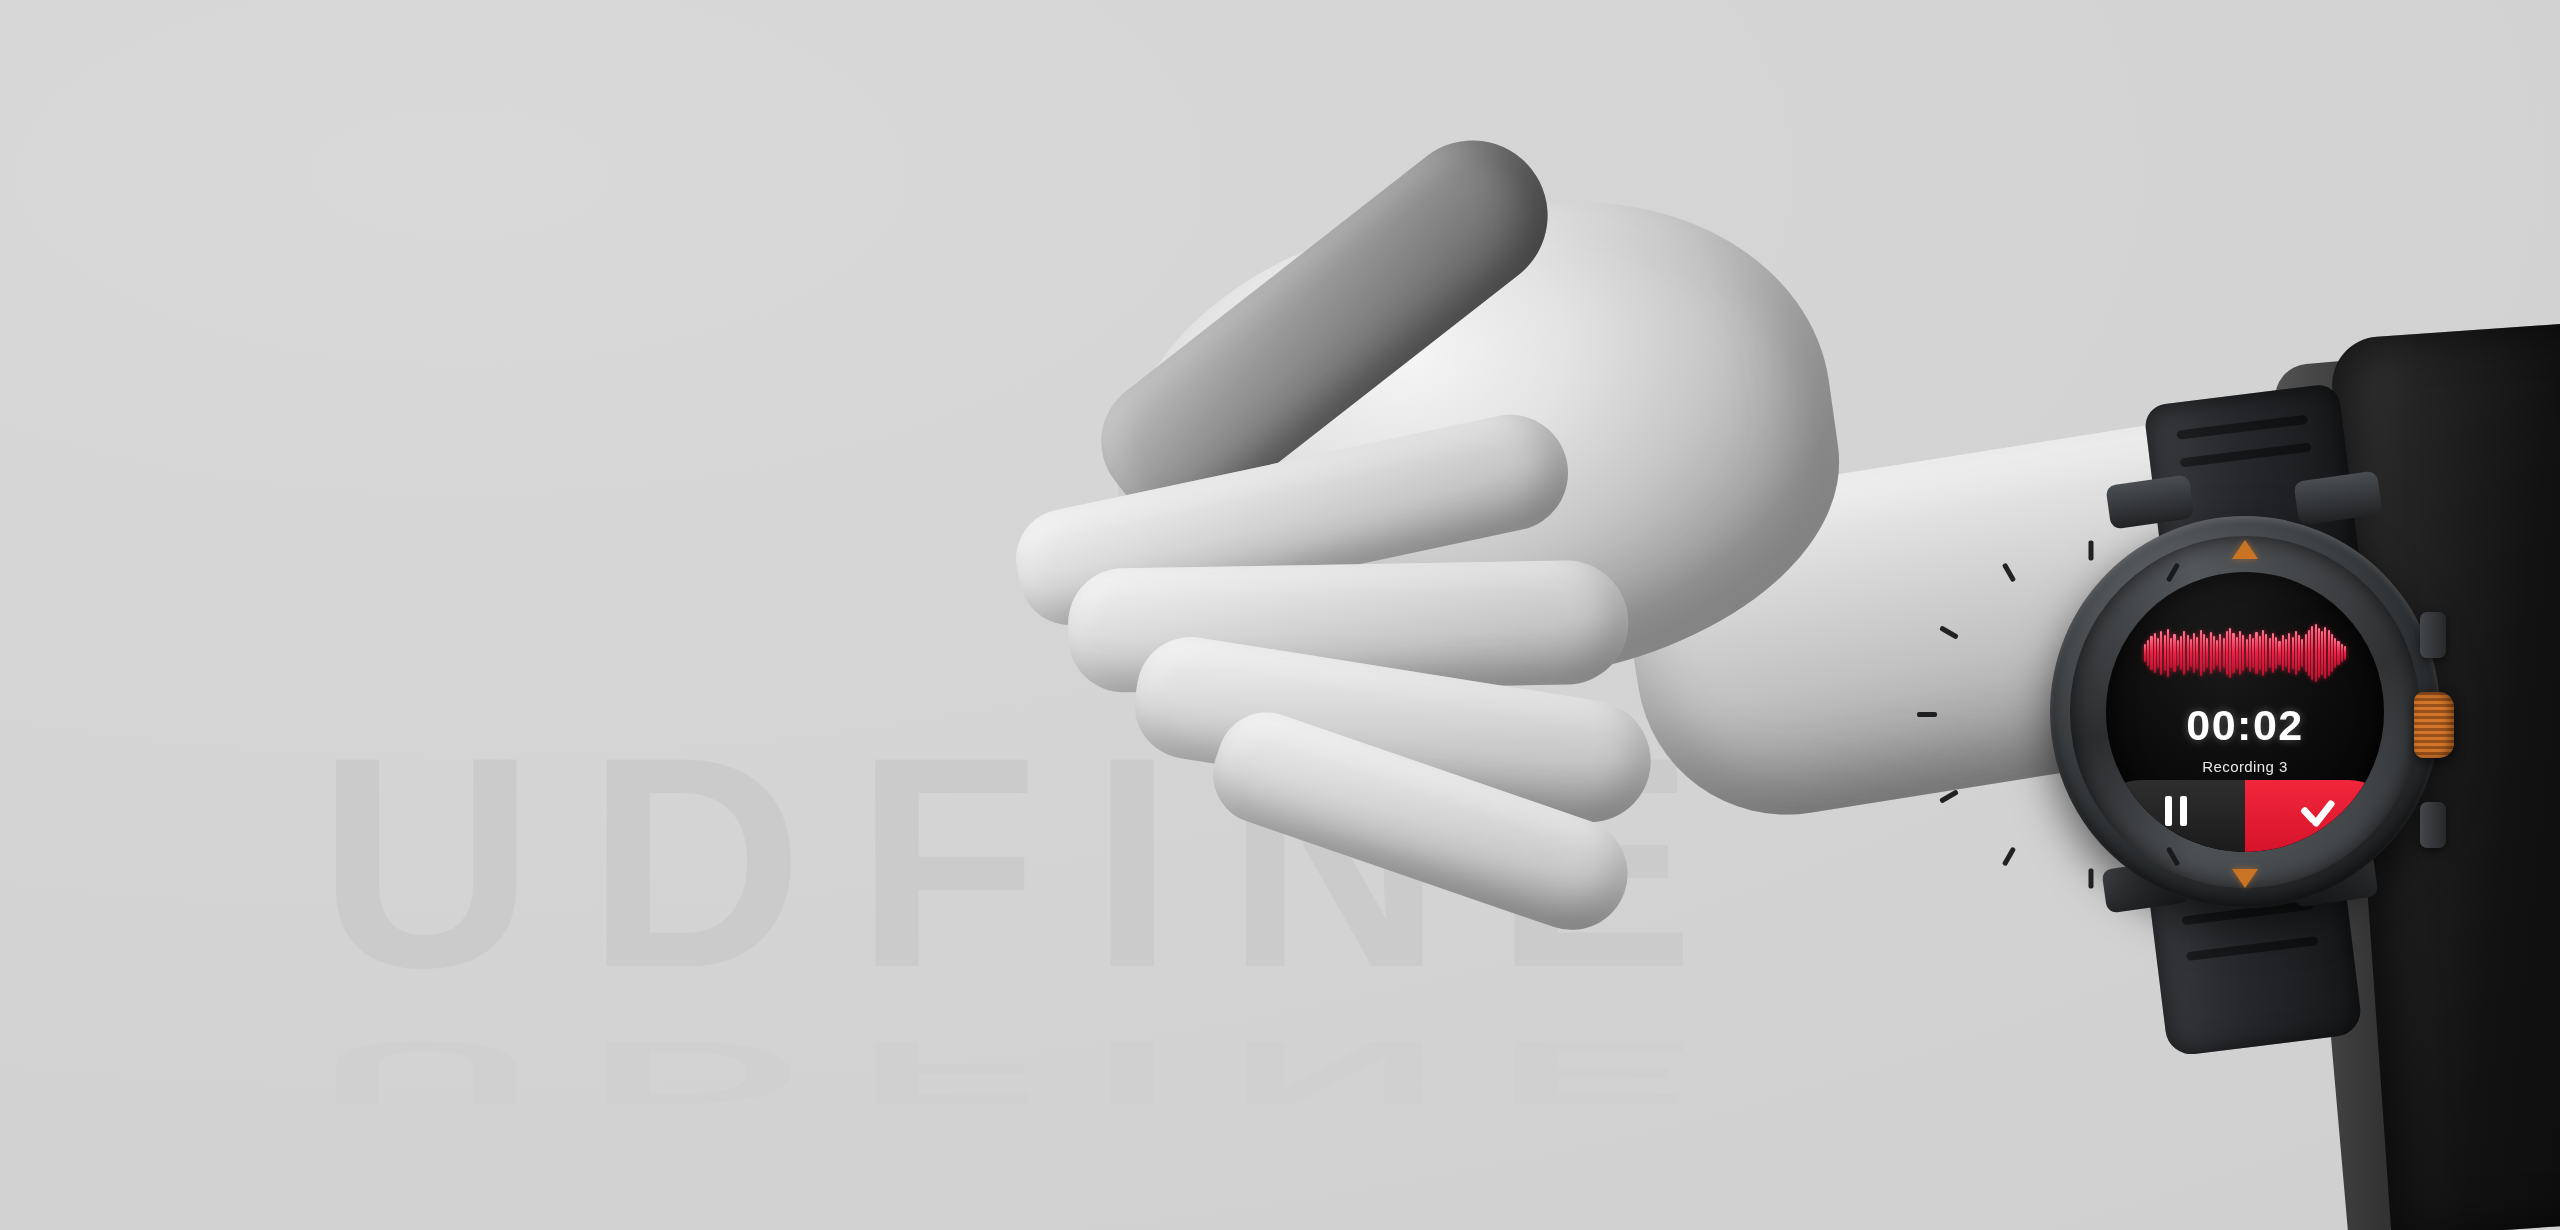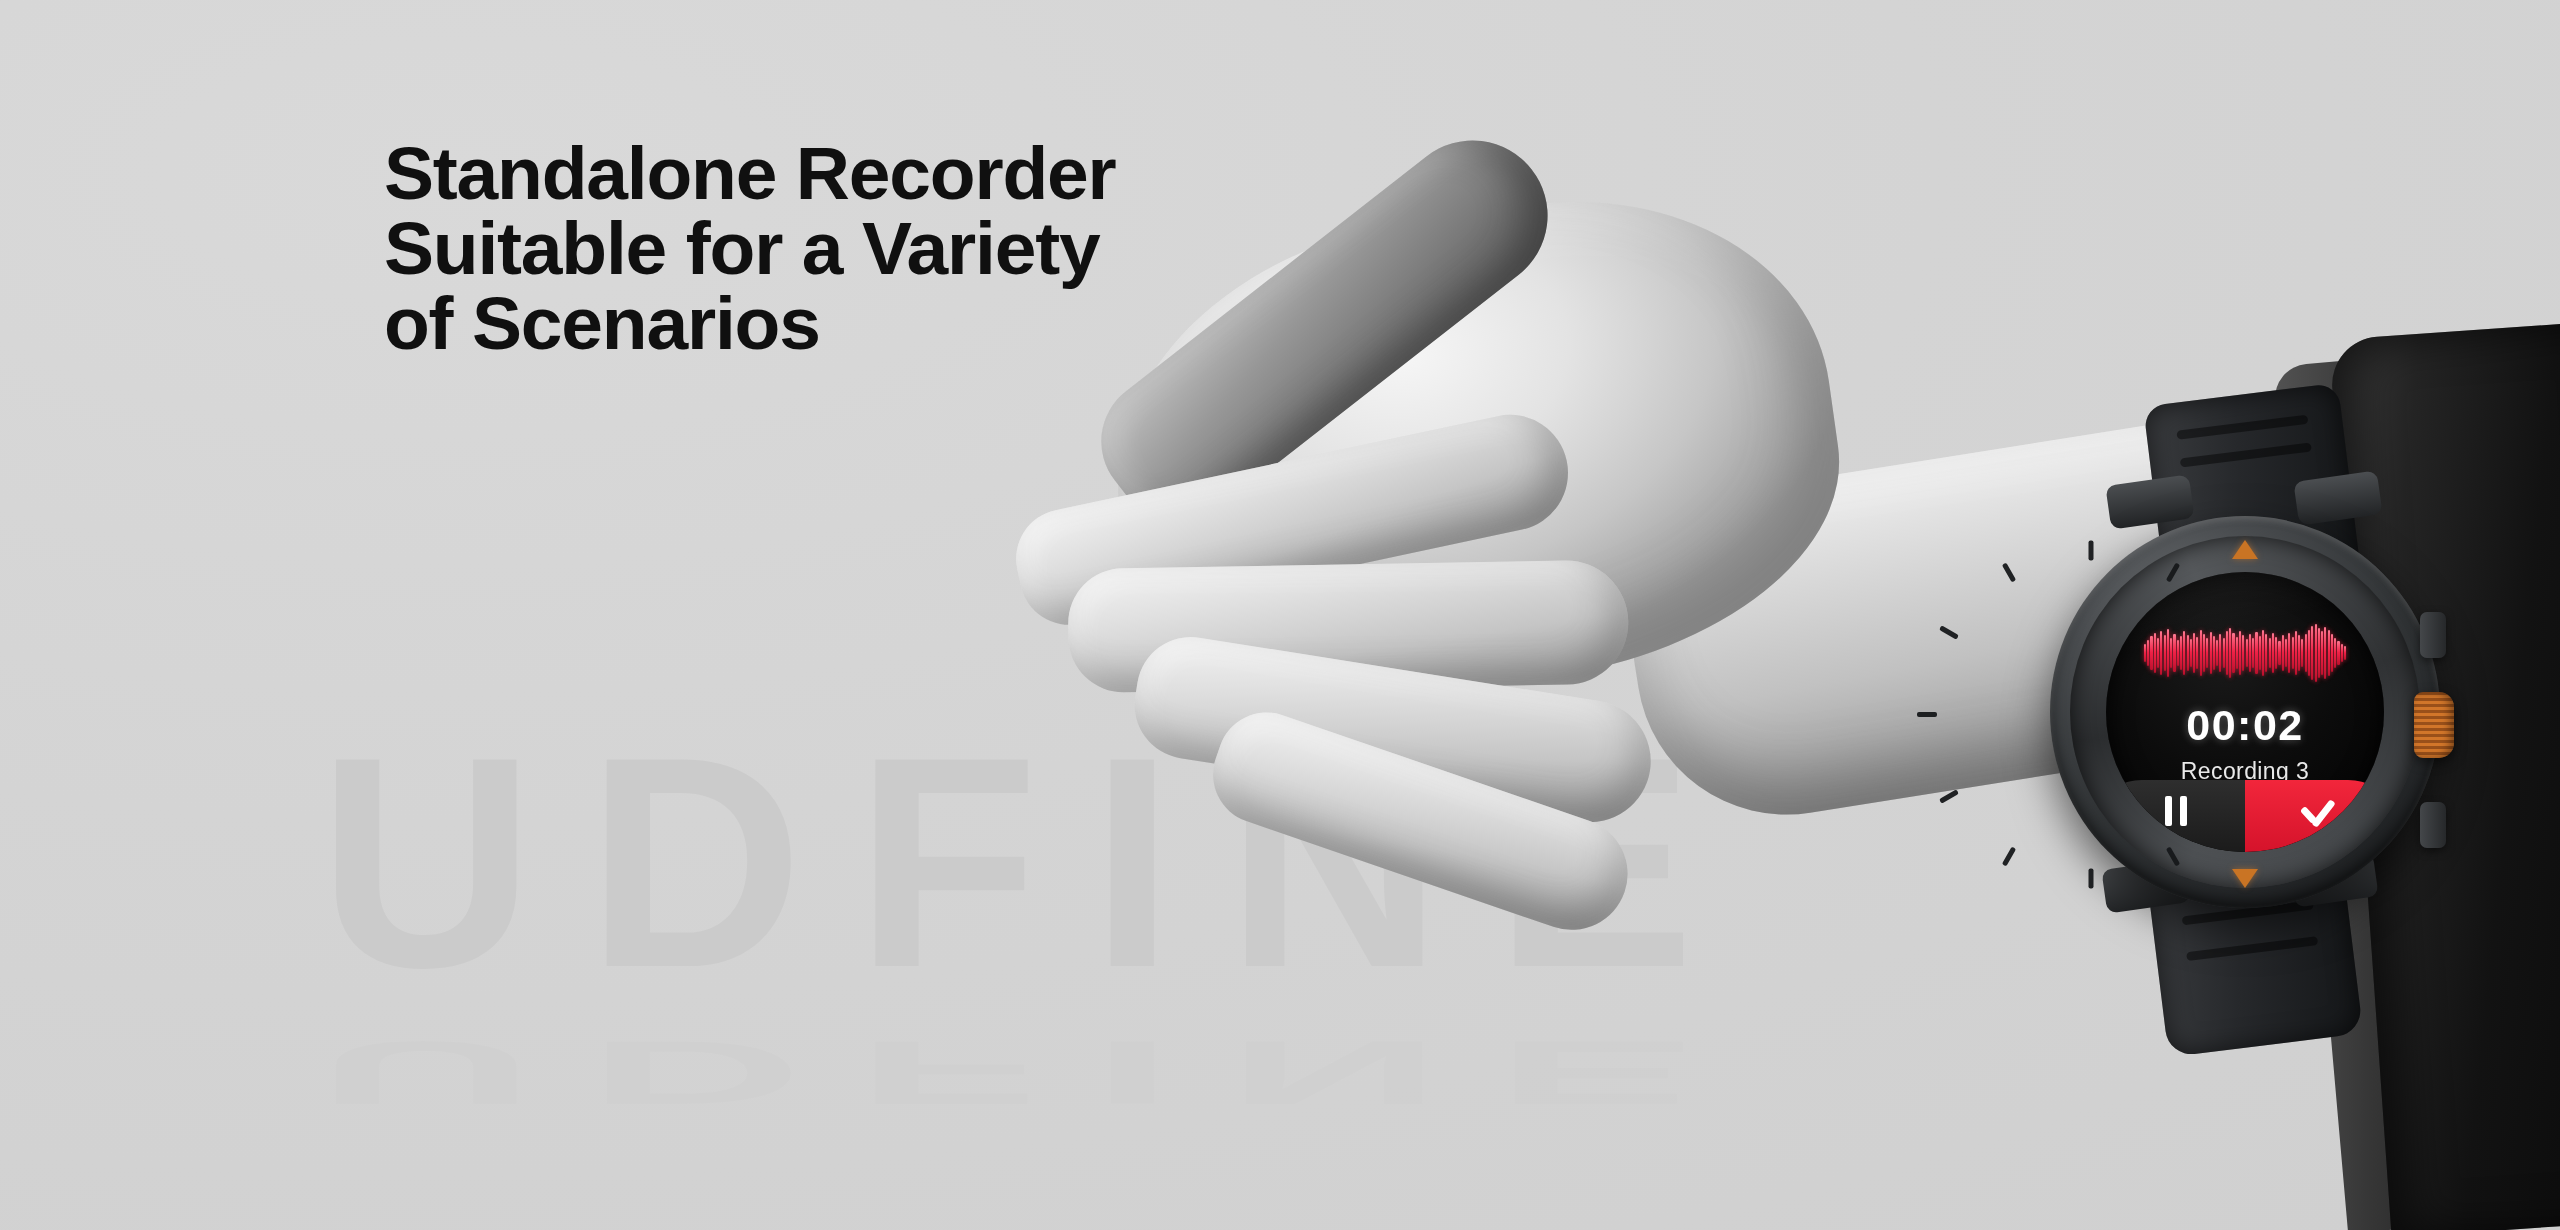--- a/index.html
+++ b/index.html
@@ -298,21 +298,21 @@
     font-weight:700;
     letter-spacing:1.5px;
     line-height:1;
     text-shadow:0 0 9px rgba(255,255,255,.3);
   }
   .rec-label{
     position:absolute;
     left:0; right:0; top:186px;
     text-align:center;
     color:#e9e9e9;
-    font-size:23px;
+    font-size:15px;
     font-weight:400;
     letter-spacing:.4px;
   }
 
   .ctrl-bar{
     position:absolute;
     left:0; bottom:0;
     width:100%; height:72px;
     display:flex;
     z-index:3;
@@ -364,23 +364,20 @@
 </style>
 </head>
 <body>
 
 <div class="stage">
 
   <div class="watermark">UDFINE</div>
   <div class="watermark-reflection">UDFINE</div>
 
   <div class="copy">
-    <h1 class="headline">Standalone Recorder
-Suitable for a Variety
-of Scenarios</h1>
   </div>
 
   <div class="photo">
     <div class="arm"></div>
     <div class="palm">
       <div class="finger f-thumb"></div>
       <div class="finger f-index"></div>
       <div class="finger f-middle"></div>
       <div class="finger f-ring"></div>
       <div class="finger f-pinky"></div>

